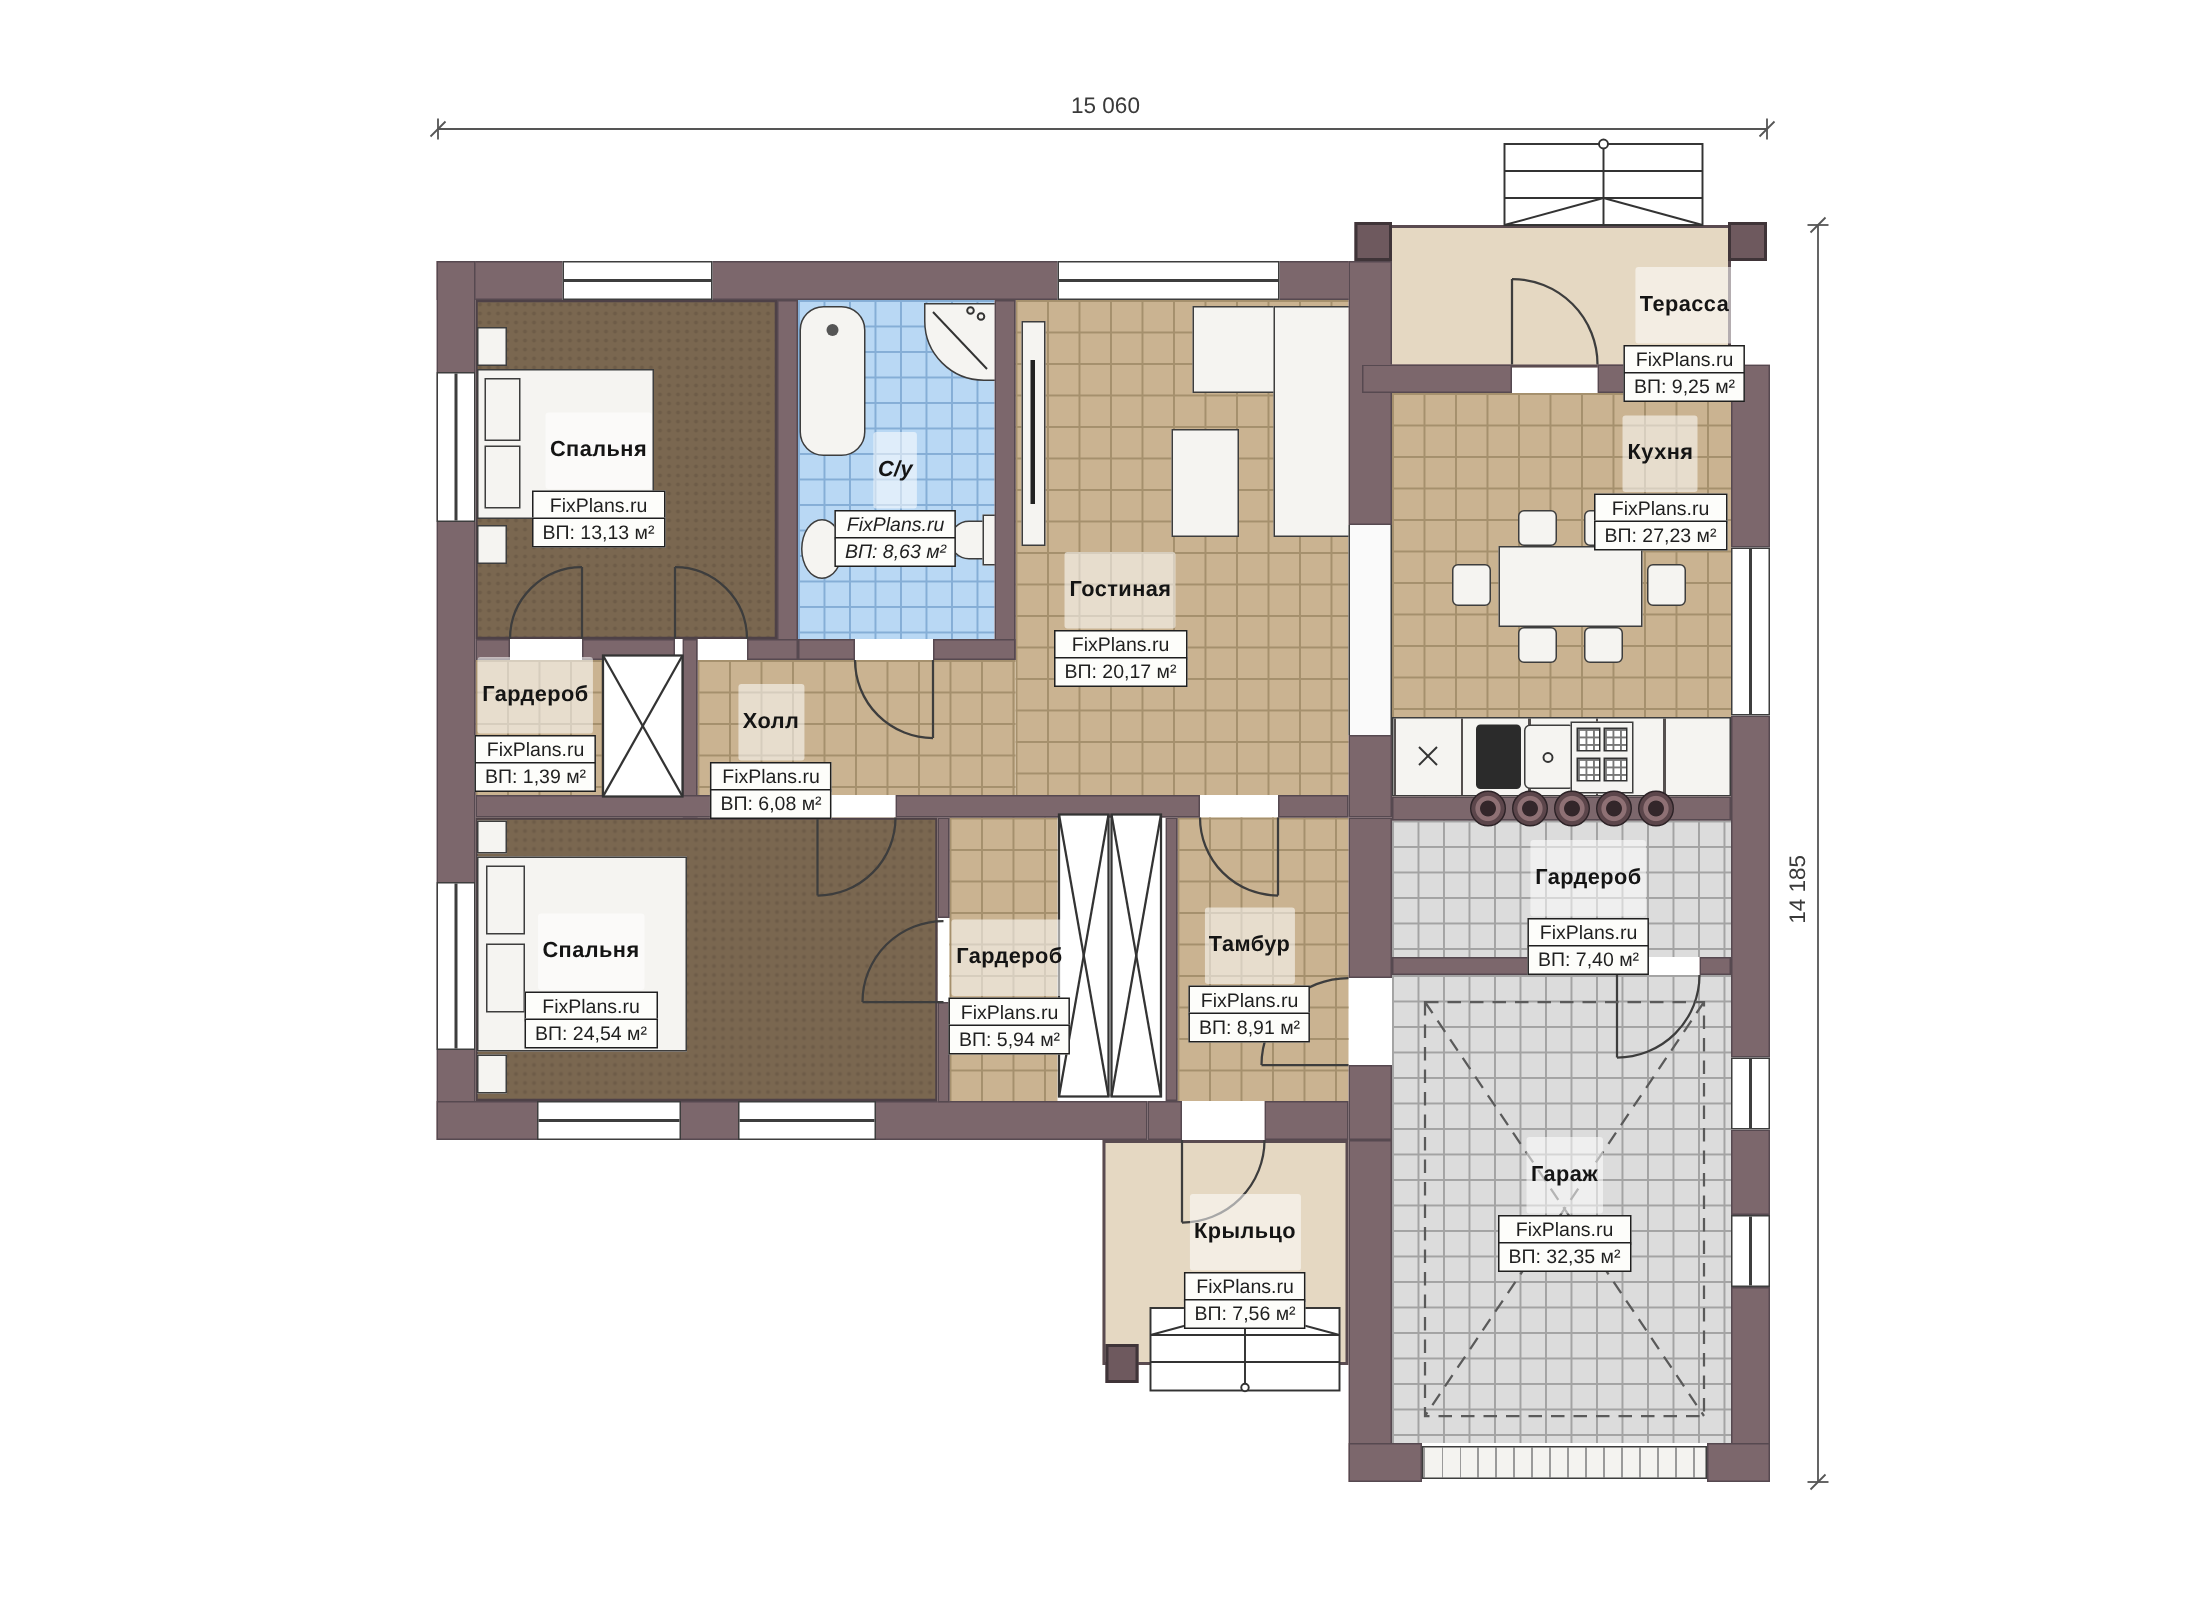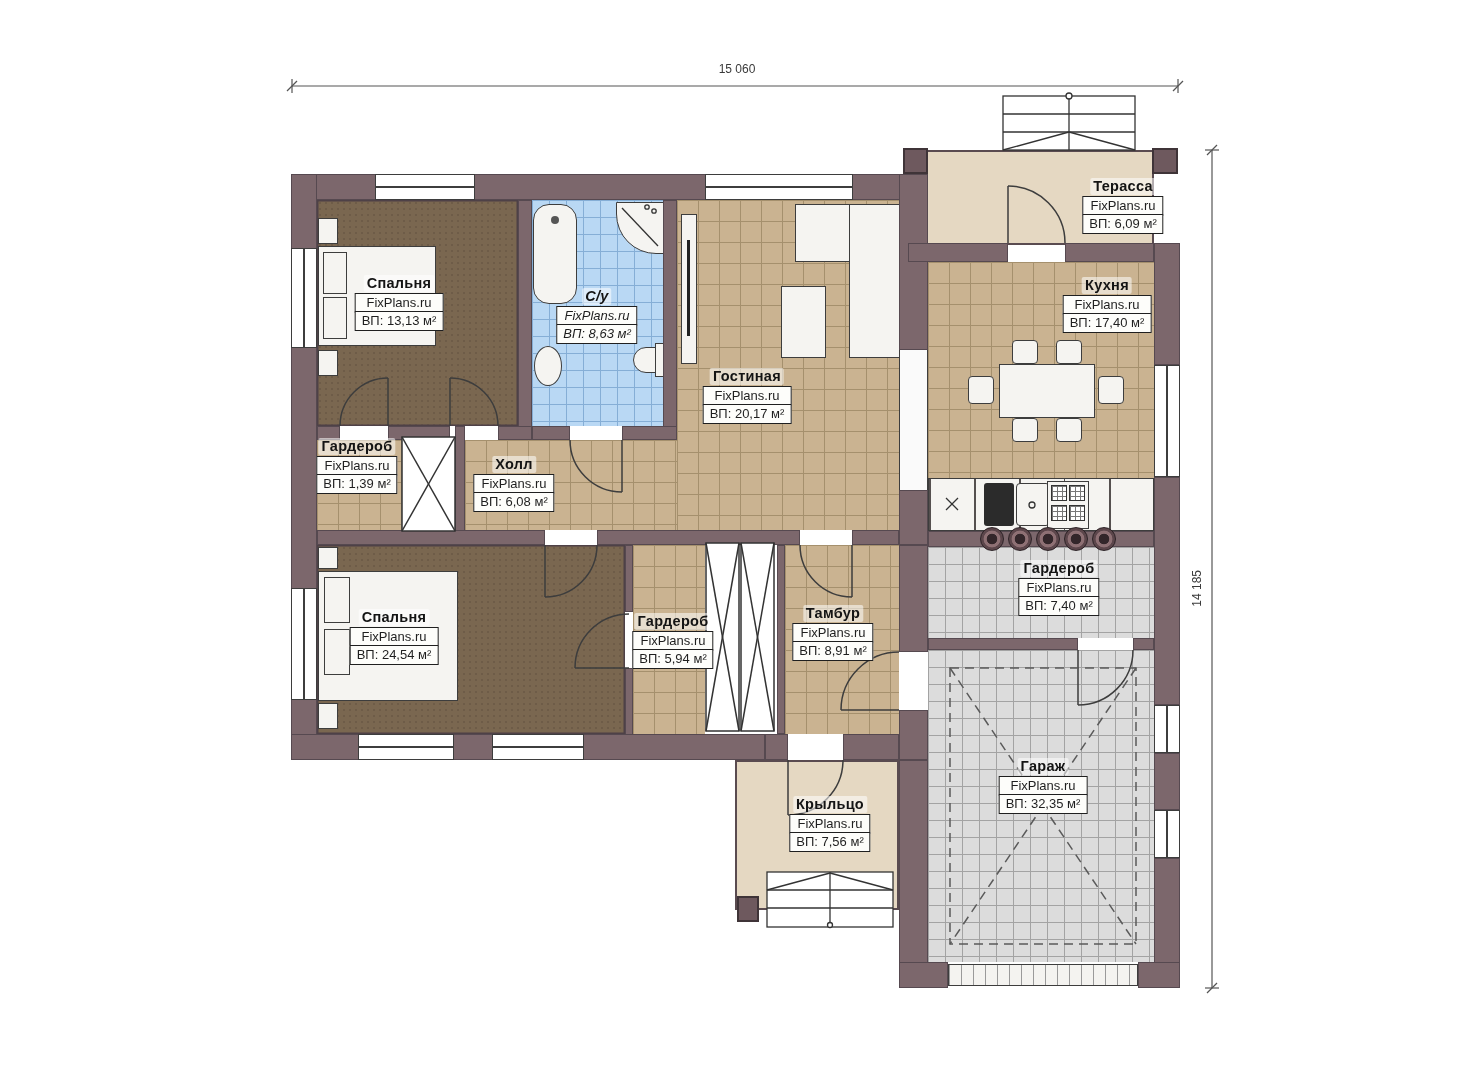--- a/index.html
+++ b/index.html
@@ -36,25 +36,25 @@
   .burner{position:absolute;background:#fff;border:1px solid #333;box-sizing:border-box;z-index:6;
      background-image:linear-gradient(#777 1px,transparent 1px),linear-gradient(90deg,#777 1px,transparent 1px);
      background-size:5px 5px;}
   .knob{position:absolute;width:24px;height:24px;border-radius:50%;z-index:14;
      background:radial-gradient(circle,#33262a 0 32%,#8e7074 36% 52%,#5c464b 56% 100%);border:1px solid #2c2226;box-sizing:border-box;}
   .gdoor{position:absolute;background:#f4f3f0 repeating-linear-gradient(90deg,#9a9a9a 0 1px,transparent 1px 12px);
      border:1.5px solid #3d3d3d;box-sizing:border-box;z-index:13;}
   .overlay{position:absolute;left:0;top:0;z-index:15;pointer-events:none;}
   .rlabel{position:absolute;transform:translateX(-50%);display:flex;flex-direction:column;align-items:center;z-index:30;}
   .rname{font-weight:bold;font-size:14.5px;color:#141414;letter-spacing:.3px;white-space:nowrap;
-     background:rgba(255,255,255,.55);padding:0 3px;border-radius:2px;line-height:17px;}
+     background:rgba(255,255,255,.55);padding:17px 3px;border-radius:2px;line-height:17px;}
   .rboxes{display:block;width:max-content;margin-top:2px;}
   .rbox{display:block;background:#fdfdfa;border:1.5px solid #1f1f1f;padding:1px 6px;margin-top:-1.5px;
      font-size:13px;color:#1f1f1f;text-align:center;white-space:nowrap;line-height:16px;}
-  .dimlabel{position:absolute;font-size:12px;color:#3a3a3a;z-index:20;white-space:nowrap;}
+  .dimlabel{position:absolute;font-size:15px;color:#3a3a3a;z-index:20;white-space:nowrap;}
   .dimlabel.vert{writing-mode:vertical-rl;transform:rotate(180deg);}
 </style>
 </head>
 <body>
 
 <div id="canvas">
 
   <div class="dimlabel" style="left:737px;top:62px;transform:translateX(-50%);">15 060</div>
   <div class="dimlabel vert" style="left:1190px;top:570px;">14 185</div>
 
@@ -276,28 +276,28 @@
     <div class="rname">Гостиная</div>
     <div class="rboxes">
       <div class="rbox">FixPlans.ru</div>
       <div class="rbox">ВП: 20,17 м²</div>
     </div>
   </div>
   <div class="rlabel" style="left:1107px;top:277px;">
     <div class="rname">Кухня</div>
     <div class="rboxes">
       <div class="rbox">FixPlans.ru</div>
-      <div class="rbox">ВП: 17,40 м²</div>
+      <div class="rbox">ВП: 27,23 м²</div>
     </div>
   </div>
   <div class="rlabel" style="left:1123px;top:178px;">
     <div class="rname">Терасса</div>
     <div class="rboxes">
       <div class="rbox">FixPlans.ru</div>
-      <div class="rbox">ВП: 6,09 м²</div>
+      <div class="rbox">ВП: 9,25 м²</div>
     </div>
   </div>
   <div class="rlabel" style="left:357px;top:438px;">
     <div class="rname">Гардероб</div>
     <div class="rboxes">
       <div class="rbox">FixPlans.ru</div>
       <div class="rbox">ВП: 1,39 м²</div>
     </div>
   </div>
   <div class="rlabel" style="left:514px;top:456px;">

